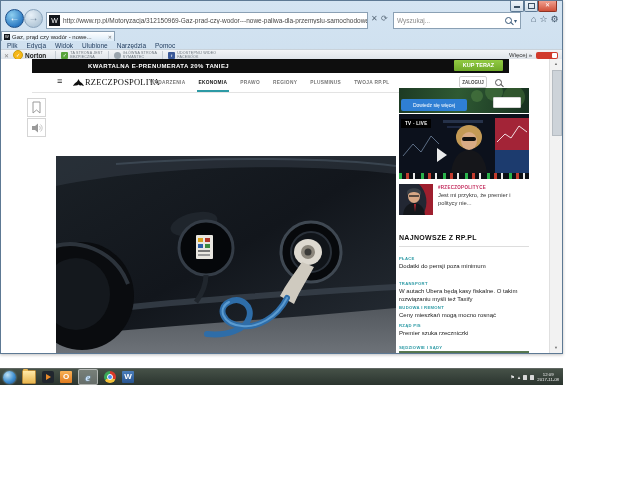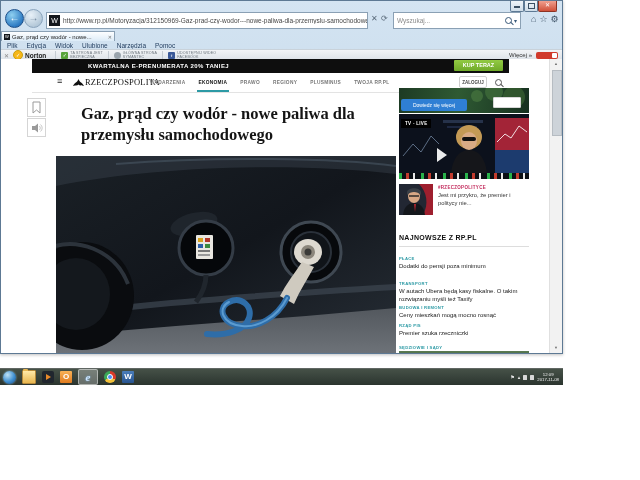--- a/index.html
+++ b/index.html
@@ -259,21 +259,20 @@
       <svg width="11" height="13" viewBox="0 0 11 13">
         <path d="M2,1 h7 v11 l-3.5,-3 l-3.5,3 z" fill="none" stroke="#9a9a9a" stroke-width="1"></path>
       </svg>
     </div>
     <div class="artbtn" id="listen-btn">
       <svg width="12" height="12" viewBox="0 0 12 12">
         <polygon points="1,4 4,4 7,1.5 7,10.5 4,8 1,8" fill="#9a9a9a"></polygon>
         <path d="M8.5,4 A3 3 0 0 1 8.5,8 M9.5,2.5 A4.5 4.5 0 0 1 9.5,9.5" stroke="#bcbcbc" fill="none" stroke-width=".8"></path>
       </svg>
     </div>
-    <h1 id="headline">Gaz, prąd czy wodór - nowe paliwa dla przemysłu samochodowego</h1>
 
     <div id="hero">
       <svg width="340" height="197" viewBox="0 0 340 197" preserveAspectRatio="none">
         <defs>
           <linearGradient id="bodyg" x1="0" y1="0" x2="1" y2="1">
             <stop offset="0" stop-color="#1a2026"></stop>
               <stop offset=".5" stop-color="#12161c"></stop>
               <stop offset="1" stop-color="#272e36"></stop>
           </linearGradient>
           <linearGradient id="groundg" x1="0" y1="0" x2="0" y2="1">

